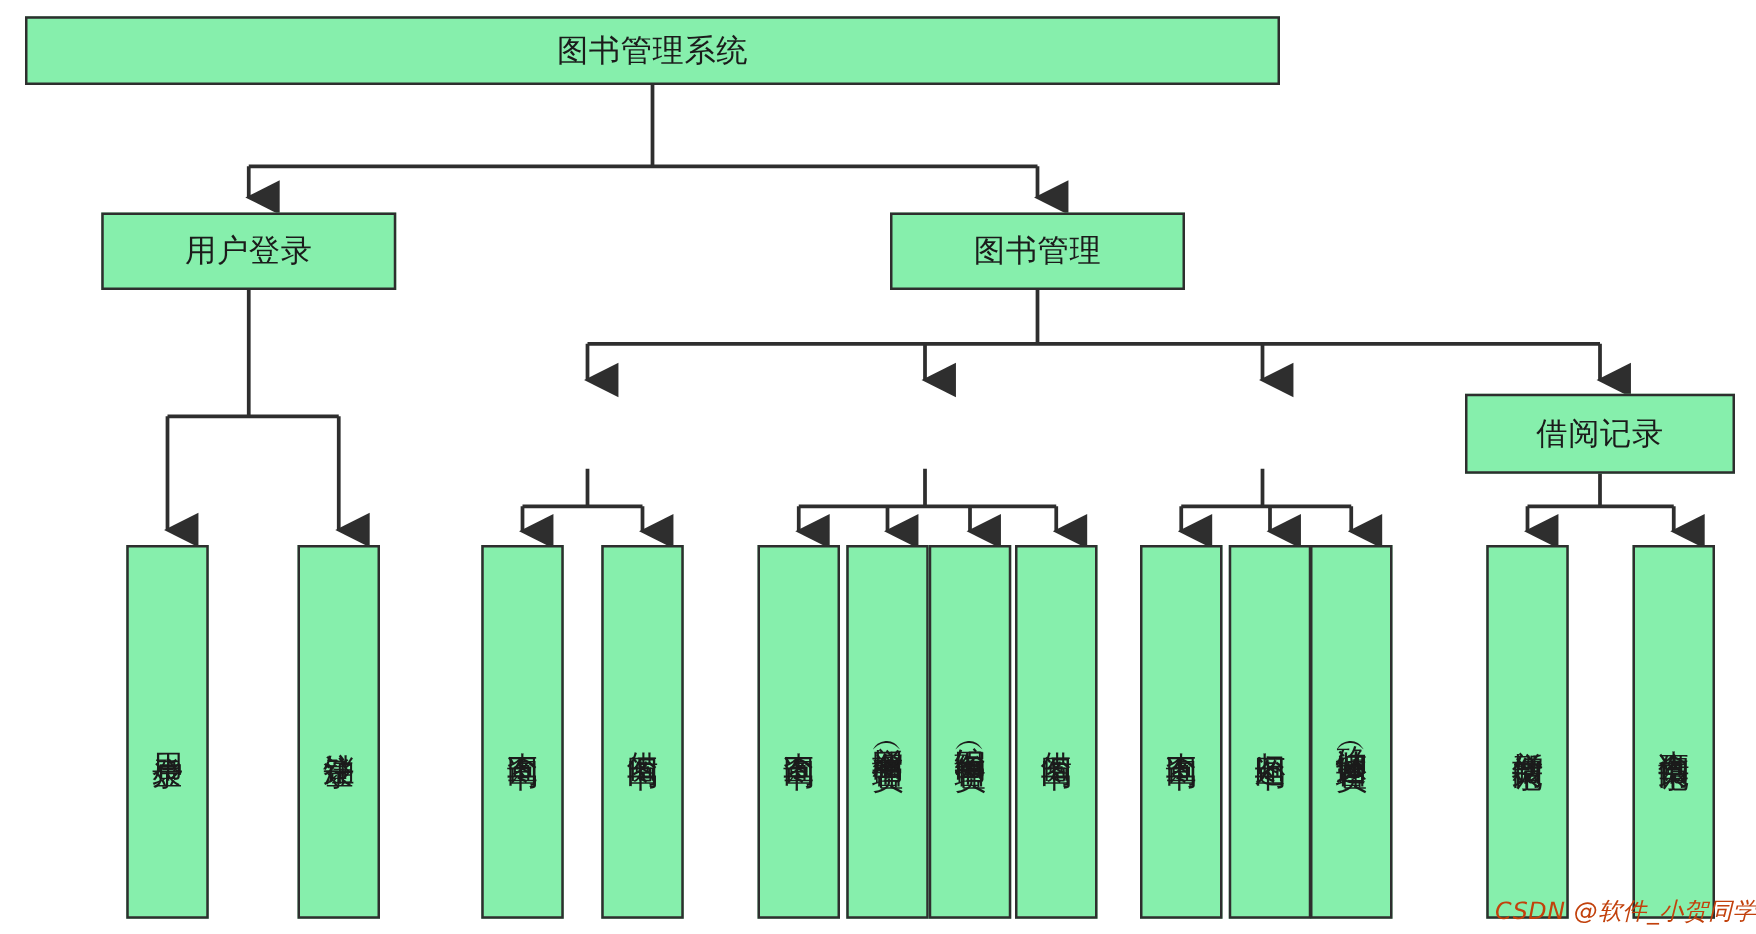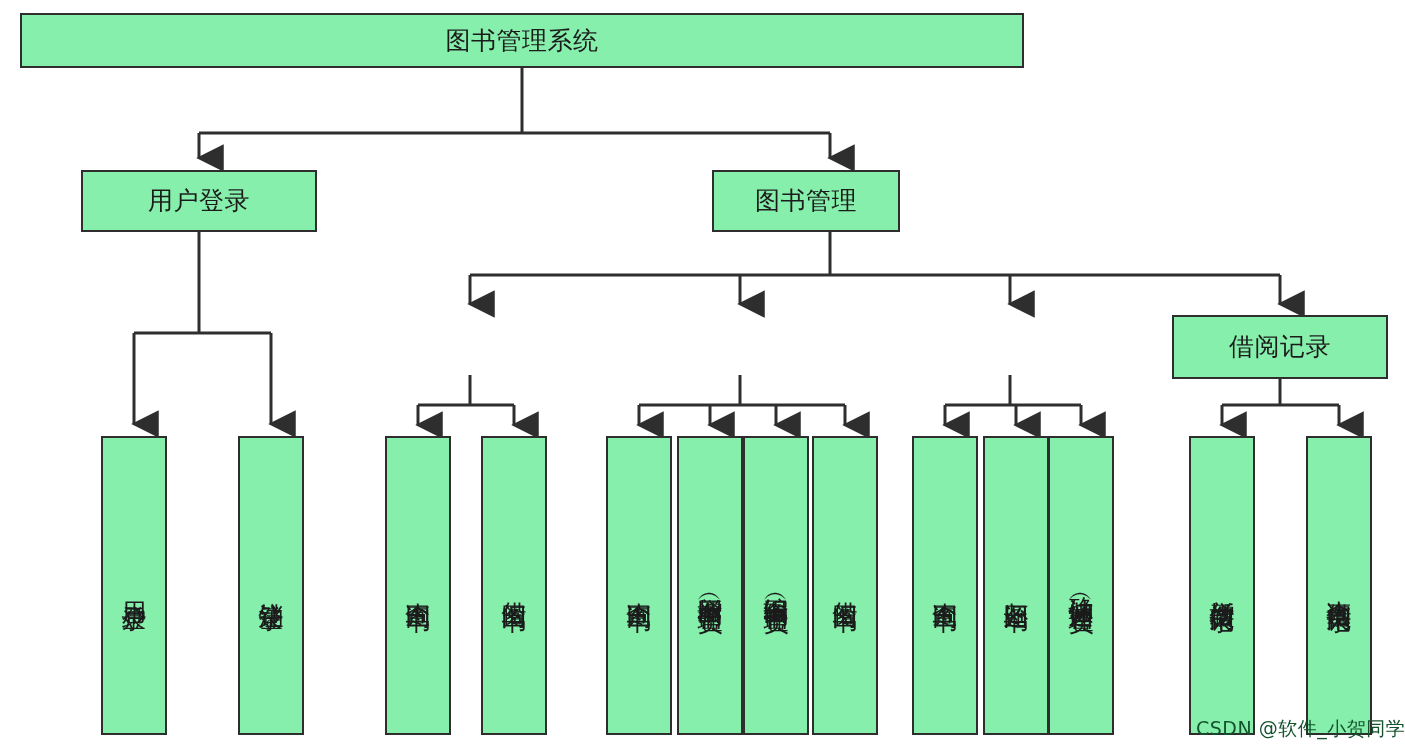--- a/index.html
+++ b/index.html
@@ -47,23 +47,24 @@
     writing-mode: vertical-rl;
     text-orientation: upright;
     line-height: 1.16;
     letter-spacing: 2px;
     white-space: nowrap;
     display: block;
   }
   .watermark {
     position: absolute;
     font-size: 19px;
-    color: #14532d;
+    color: #c2410c;
     white-space: nowrap;
     letter-spacing: 0.5px;
+    font-style: italic;
   }
 </style>
 </head>
 <body>
 
 <div id="diagram-root">
 
   <svg id="diagram-svg" viewBox="0 0 1405 747" xmlns="http://www.w3.org/2000/svg">
     <defs>
       <marker id="arrow" viewBox="0 0 12 12" refX="6" refY="10" markerWidth="11" markerHeight="11" orient="auto-start-reverse">
@@ -127,21 +128,21 @@
   </svg>
 
   <div class="node node-h" style="left:20px; top:13px; width:1004px; height:55px;">
     <span>图书管理系统</span>
   </div>
 
   <div class="node node-h" style="left:81px; top:170px; width:236px; height:62px;">
     <span>用户登录</span>
   </div>
 
-  <div class="node node-h" style="left:712px; top:170px; width:188px; height:62px;">
+  <div class="node node-h" style="left:712px; top:170px; width:236px; height:62px;">
     <span>图书管理</span>
   </div>
 
 
 
 
   <div class="node node-h" style="left:1172px; top:315px; width:216px; height:64px;">
     <span>借阅记录</span>
   </div>
 

